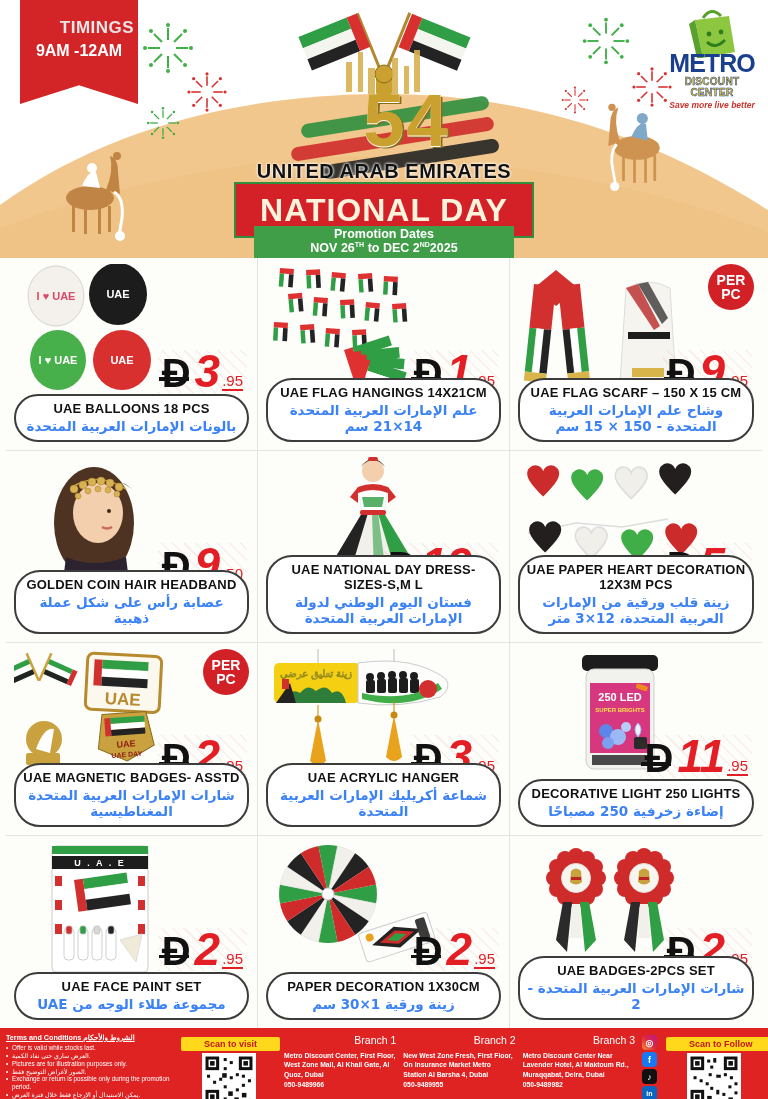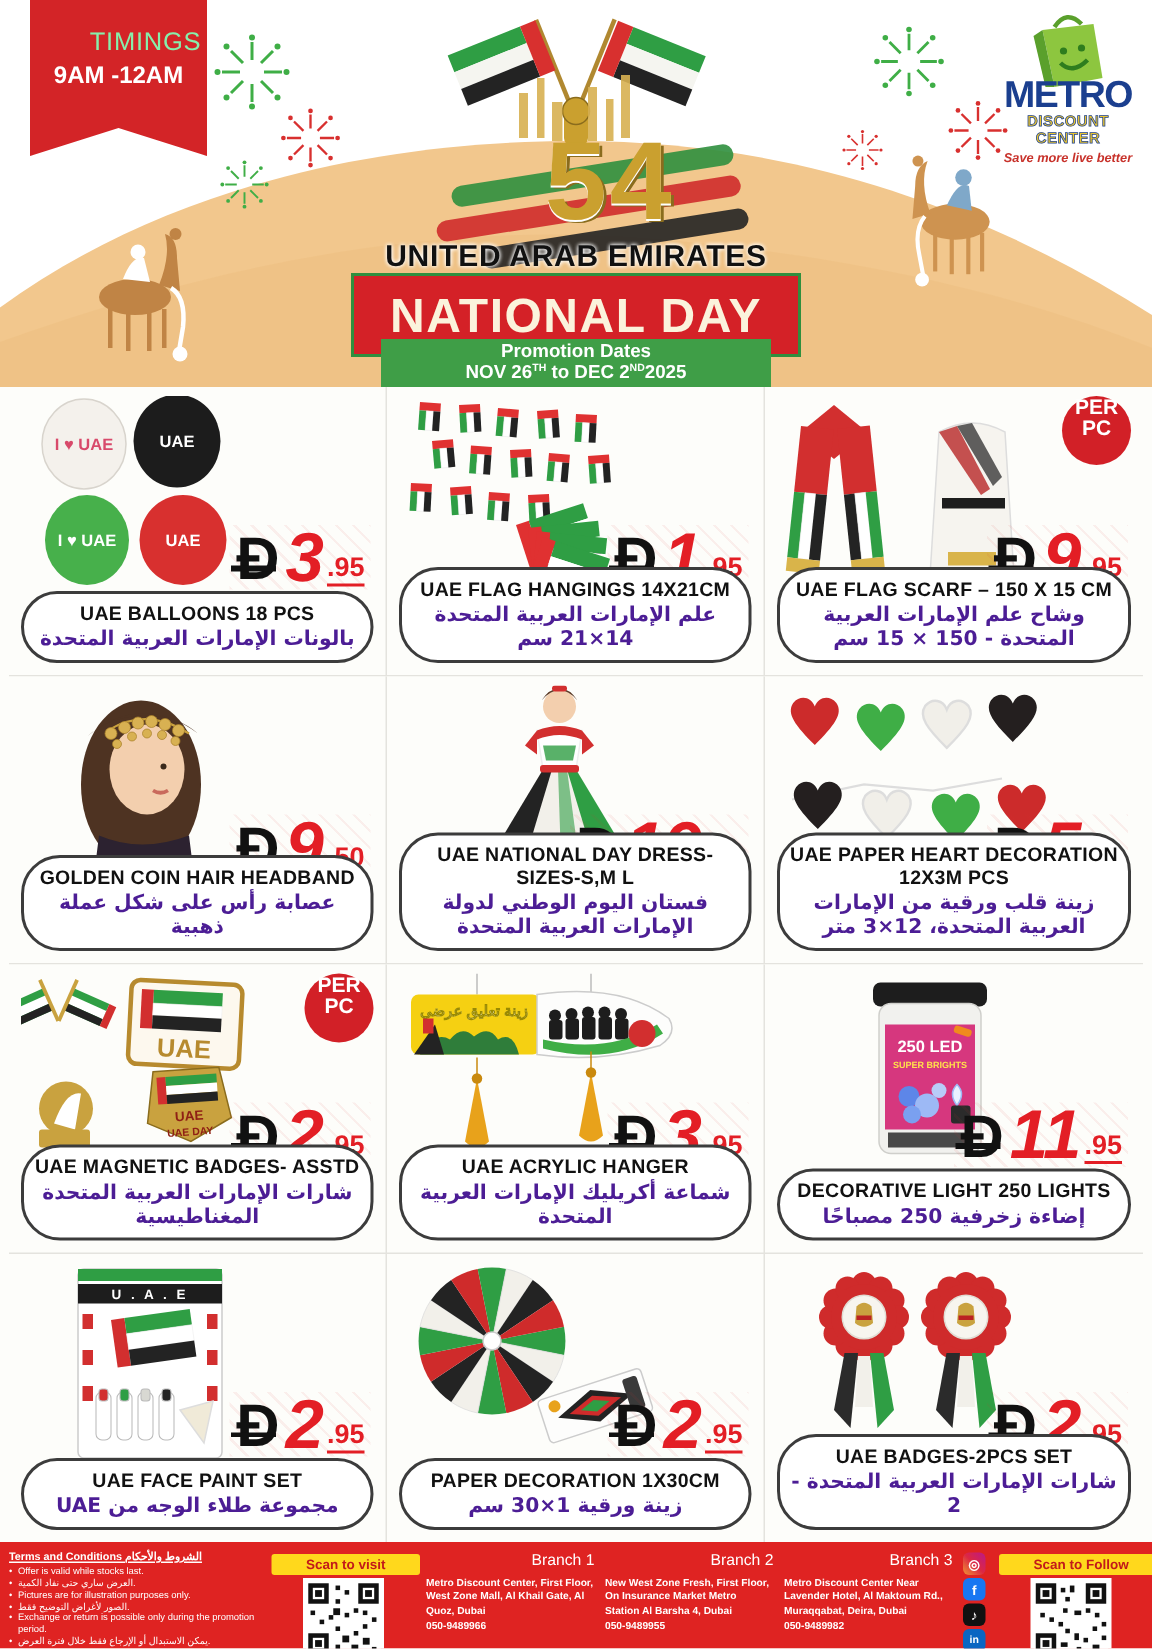--- a/index.html
+++ b/index.html
@@ -6,21 +6,21 @@
   html,body { width:768px; height:1099px; overflow:hidden; background:#fff;
     font-family:"Liberation Sans", sans-serif; }
   .page { position:relative; width:768px; height:1099px; background:#fffdf9; }
 
   
   .header { position:absolute; top:0; left:0; width:768px; height:258px; background:#fff; overflow:hidden; }
   .dune { position:absolute; left:0; top:0; width:768px; height:258px; }
   .ribbon { position:absolute; top:0; left:20px; width:118px; height:104px; background:#d32427;
     clip-path:polygon(0 0,100% 0,100% 100%,50% 82%,0 100%); box-shadow:0 2px 4px rgba(0,0,0,.25);
     display:flex; flex-direction:column; align-items:center; padding-top:18px; z-index:5; }
-  .ribbon .t1 { color:#86efac; font-weight:400; font-size:17px; letter-spacing:.5px;margin-left:36px; }
+  .ribbon .t1 { color:#e5e5e5; font-weight:700; font-size:17px; letter-spacing:.5px;margin-left:36px; }
   .ribbon .t2 { color:#ffffff; font-weight:800; font-size:16px; margin-top:4px; }
   .logo { position:absolute; top:6px; right:8px; width:96px; text-align:center; z-index:5; }
   .logo .bag { display:block; margin:0 auto; }
   .logo .metro { color:#1b3f8f; font-weight:900; font-size:25px; letter-spacing:-1px; line-height:.9; margin-top:-12px; }
   .logo .dc { color:#e8c431; font-weight:900; font-size:10px; letter-spacing:.3px;
     -webkit-text-stroke:.5px #1b3f8f; margin-top:1px; }
   .logo .tag { color:#c8322b; font-style:italic; font-size:8.5px; margin-top:2px; font-weight:700; }
   .hero { position:absolute; left:0; top:0; width:768px; height:258px; z-index:4; }
   .flags { position:absolute; left:288px; top:0; width:192px; height:105px; }
   .num54 { position:absolute; left:0; right:0; top:84px; text-align:center;
@@ -50,28 +50,28 @@
   .cell { position:relative; border-right:1px solid #e4e3de; border-bottom:1px solid #e4e3de; background:#fdfdfa; }
   .cell:nth-child(3n) { border-right:none; }
   .cell:nth-child(n+10) { border-bottom:none; }
   .art { position:absolute; left:8px; top:6px; }
   .price { position:absolute; right:10px; top:92px; display:flex; align-items:flex-end; z-index:2;
     background:repeating-linear-gradient(45deg, rgba(215,45,45,.07) 0 1.5px, transparent 1.5px 8px);
     padding:2px 4px; }
   .dirham { position:relative; font-size:40px; font-weight:900; color:#111; line-height:.9; margin-right:4px; }
   .dirham::after { content:""; position:absolute; left:-3px; right:2px; top:62%; height:3.5px; background:#111; }
   .whole { font-size:46px; font-weight:900; color:#e31e25; font-style:italic; line-height:.85; }
-  .cents { font-size:18px; font-weight:700; color:#e31e25; margin-left:2px; border-bottom:2px solid #e31e25; }
+  .cents { font-size:15px; font-weight:400; color:#e31e25; margin-left:2px; border-bottom:2px solid #e31e25; }
   .pill { position:absolute; left:8px; right:8px; bottom:8px; background:#fff; border:2px solid #3c3c3c;
     border-radius:26px; text-align:center; padding:5px 6px 6px; z-index:3; }
   .pill .en { font-size:13px; font-weight:800; color:#111; letter-spacing:.2px; }
-  .pill .ar { font-size:13.5px; font-weight:700; color:#4c1d95; font-family:"DejaVu Sans", sans-serif; margin-top:2px; direction:rtl; }
+  .pill .ar { font-size:13.5px; font-weight:700; color:#3b82f6; font-family:"DejaVu Sans", sans-serif; margin-top:2px; direction:rtl; }
   .perpc { position:absolute; top:6px; right:8px; width:46px; height:46px; background:#d22027; border-radius:50%;
     color:#fff; font-weight:900; font-size:14px; display:flex; flex-direction:column; align-items:center;
-    justify-content:flex-start; line-height:1; z-index:4; }
+    justify-content:center; line-height:1; z-index:4; }
 
   
   .footer { position:absolute; bottom:0; left:0; width:768px; height:71px; background:#df2322;
     display:flex; align-items:flex-start; padding:5px 6px 4px; gap:7px; color:#fff; }
   .terms { width:168px; font-size:6.3px; line-height:1.25; }
   .terms .tt { font-weight:800; font-size:7.2px; text-decoration:underline; margin-bottom:2px; }
   .terms li { list-style:none; padding-left:6px; position:relative; }
   .terms li::before { content:"•"; position:absolute; left:0; }
   .scanblk { width:96px; text-align:center; }
   .scanlbl { display:inline-block; background:#ffd81c; color:#c21a1a; font-weight:900; font-size:9px;

